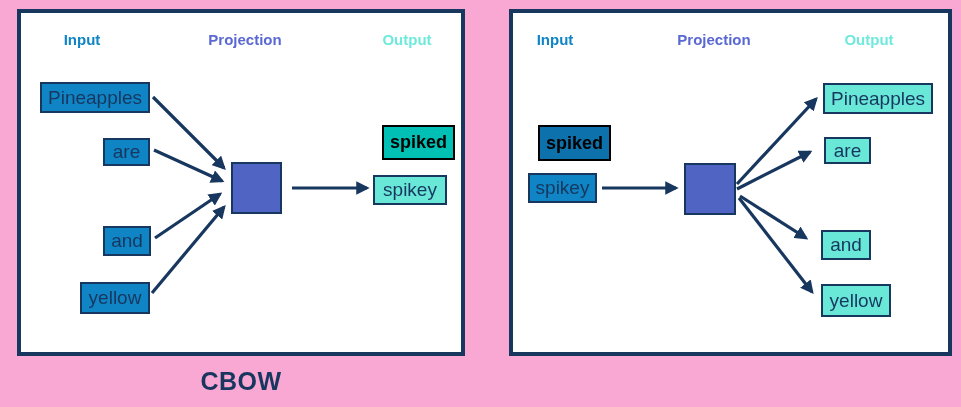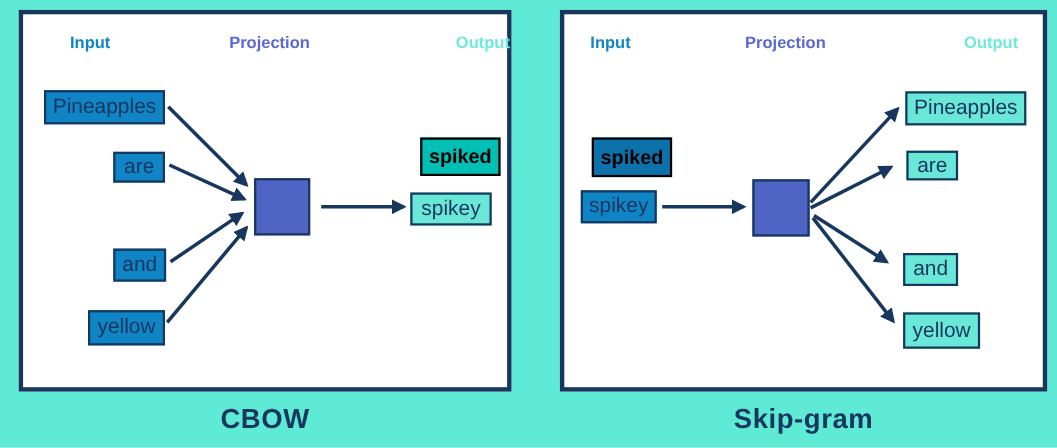--- a/index.html
+++ b/index.html
@@ -2,29 +2,29 @@
 <html style="--navy: #17375f; --blue: #0f85c6; --dark-blue: #0d72ab; --teal: #00c0b5; --light-turquoise: #69e8d8; --purple: #5064c4; --header-blue: #0f85c6; --header-purple: #5a68d4; --header-turquoise: #6fe9dc; --black: #000000;"><head>
 <meta charset="utf-8">
 <style>
   :root{
     --navy:#17375f; --blue:#0f85c6; --dark-blue:#0d72ab; --teal:#00c0b5;
     --light-turquoise:#69e8d8; --purple:#5064c4; --header-blue:#0f85c6;
     --header-purple:#5a68d4; --header-turquoise:#6fe9dc; --black:#000;
   }
   *{box-sizing:border-box;margin:0;padding:0;}
   body{background:#fff;font-family:"Liberation Sans","DejaVu Sans",sans-serif;}
-  .canvas{position:relative;width:961px;height:407px;background:#5eead4;overflow:hidden;}
+  .canvas{position:relative;width:961px;height:407px;background:#f9a8d4;overflow:hidden;}
   .panel{position:absolute;top:9px;height:347px;border:4px solid var(--navy);background:#fff;}
   .panel-cbow{left:17px;width:448px;}
   .panel-skipgram{left:509px;width:443px;}
   .arrows{position:absolute;left:0;top:0;width:100%;height:100%;pointer-events:none;}
   .hdr{position:absolute;top:17px;height:20px;font-size:15px;font-weight:600;text-align:center;line-height:20px;}
   .hdr-input{color:var(--header-blue);}
   .hdr-projection{color:var(--header-purple);}
-  .hdr-output{color:var(--header-turquoise);margin-left:32px;}
+  .hdr-output{color:var(--header-turquoise);}
   .node{position:absolute;display:flex;align-items:center;justify-content:center;
         font-size:19px;color:var(--navy);border:2px solid var(--navy);}
   .node.blue{background:var(--blue);}
   .node.lturq{background:var(--light-turquoise);}
   .node.center-word{font-size:18px;font-weight:700;color:var(--black);border:2.5px solid var(--black);}
   .node.center-word.teal{background:var(--teal);}
   .node.center-word.dblue{background:var(--dark-blue);}
   .projbox{position:absolute;background:var(--purple);border:2.5px solid var(--navy);}
   .caption{position:absolute;height:30px;font-size:25px;font-weight:700;color:var(--navy);
            text-align:center;line-height:30px;letter-spacing:0.5px;}
@@ -87,15 +87,14 @@
     <div class="node center-word dblue" style="left:25px;top:112px;width:73px;height:36px">spiked</div>
     <div class="node blue" style="left:15px;top:160px;width:69px;height:30px">spikey</div>
 
     <div class="projbox" style="left:171px;top:150px;width:52px;height:52px"></div>
 
     <div class="node lturq" style="left:310px;top:70px;width:110px;height:31px">Pineapples</div>
     <div class="node lturq" style="left:311px;top:124px;width:47px;height:27px">are</div>
     <div class="node lturq" style="left:308px;top:217px;width:50px;height:30px">and</div>
     <div class="node lturq" style="left:308px;top:271px;width:70px;height:33px">yellow</div>
   </section>
-  <div class="caption" style="left:509px;top:366px;width:443px">Skip-gram</div>
 
 </div>
 
 </body></html>

